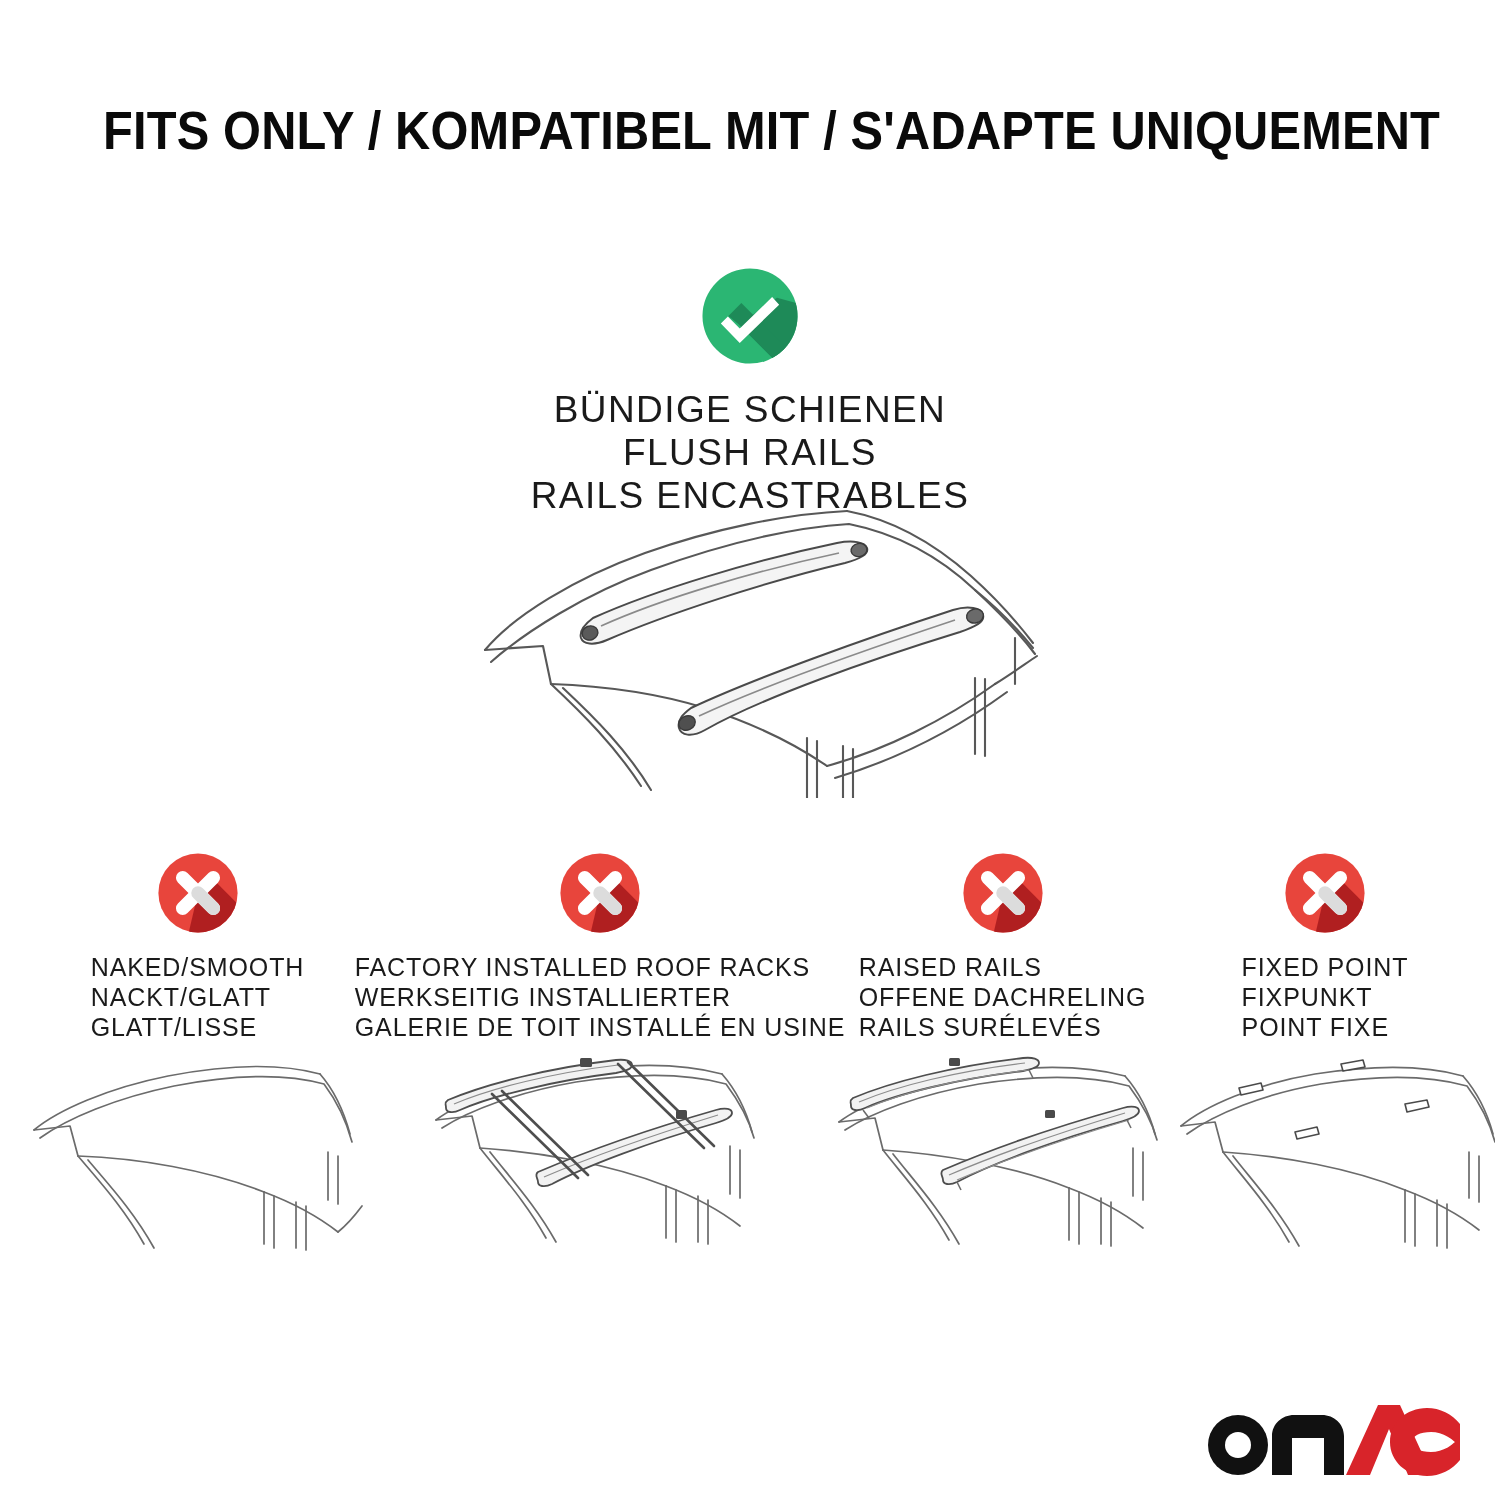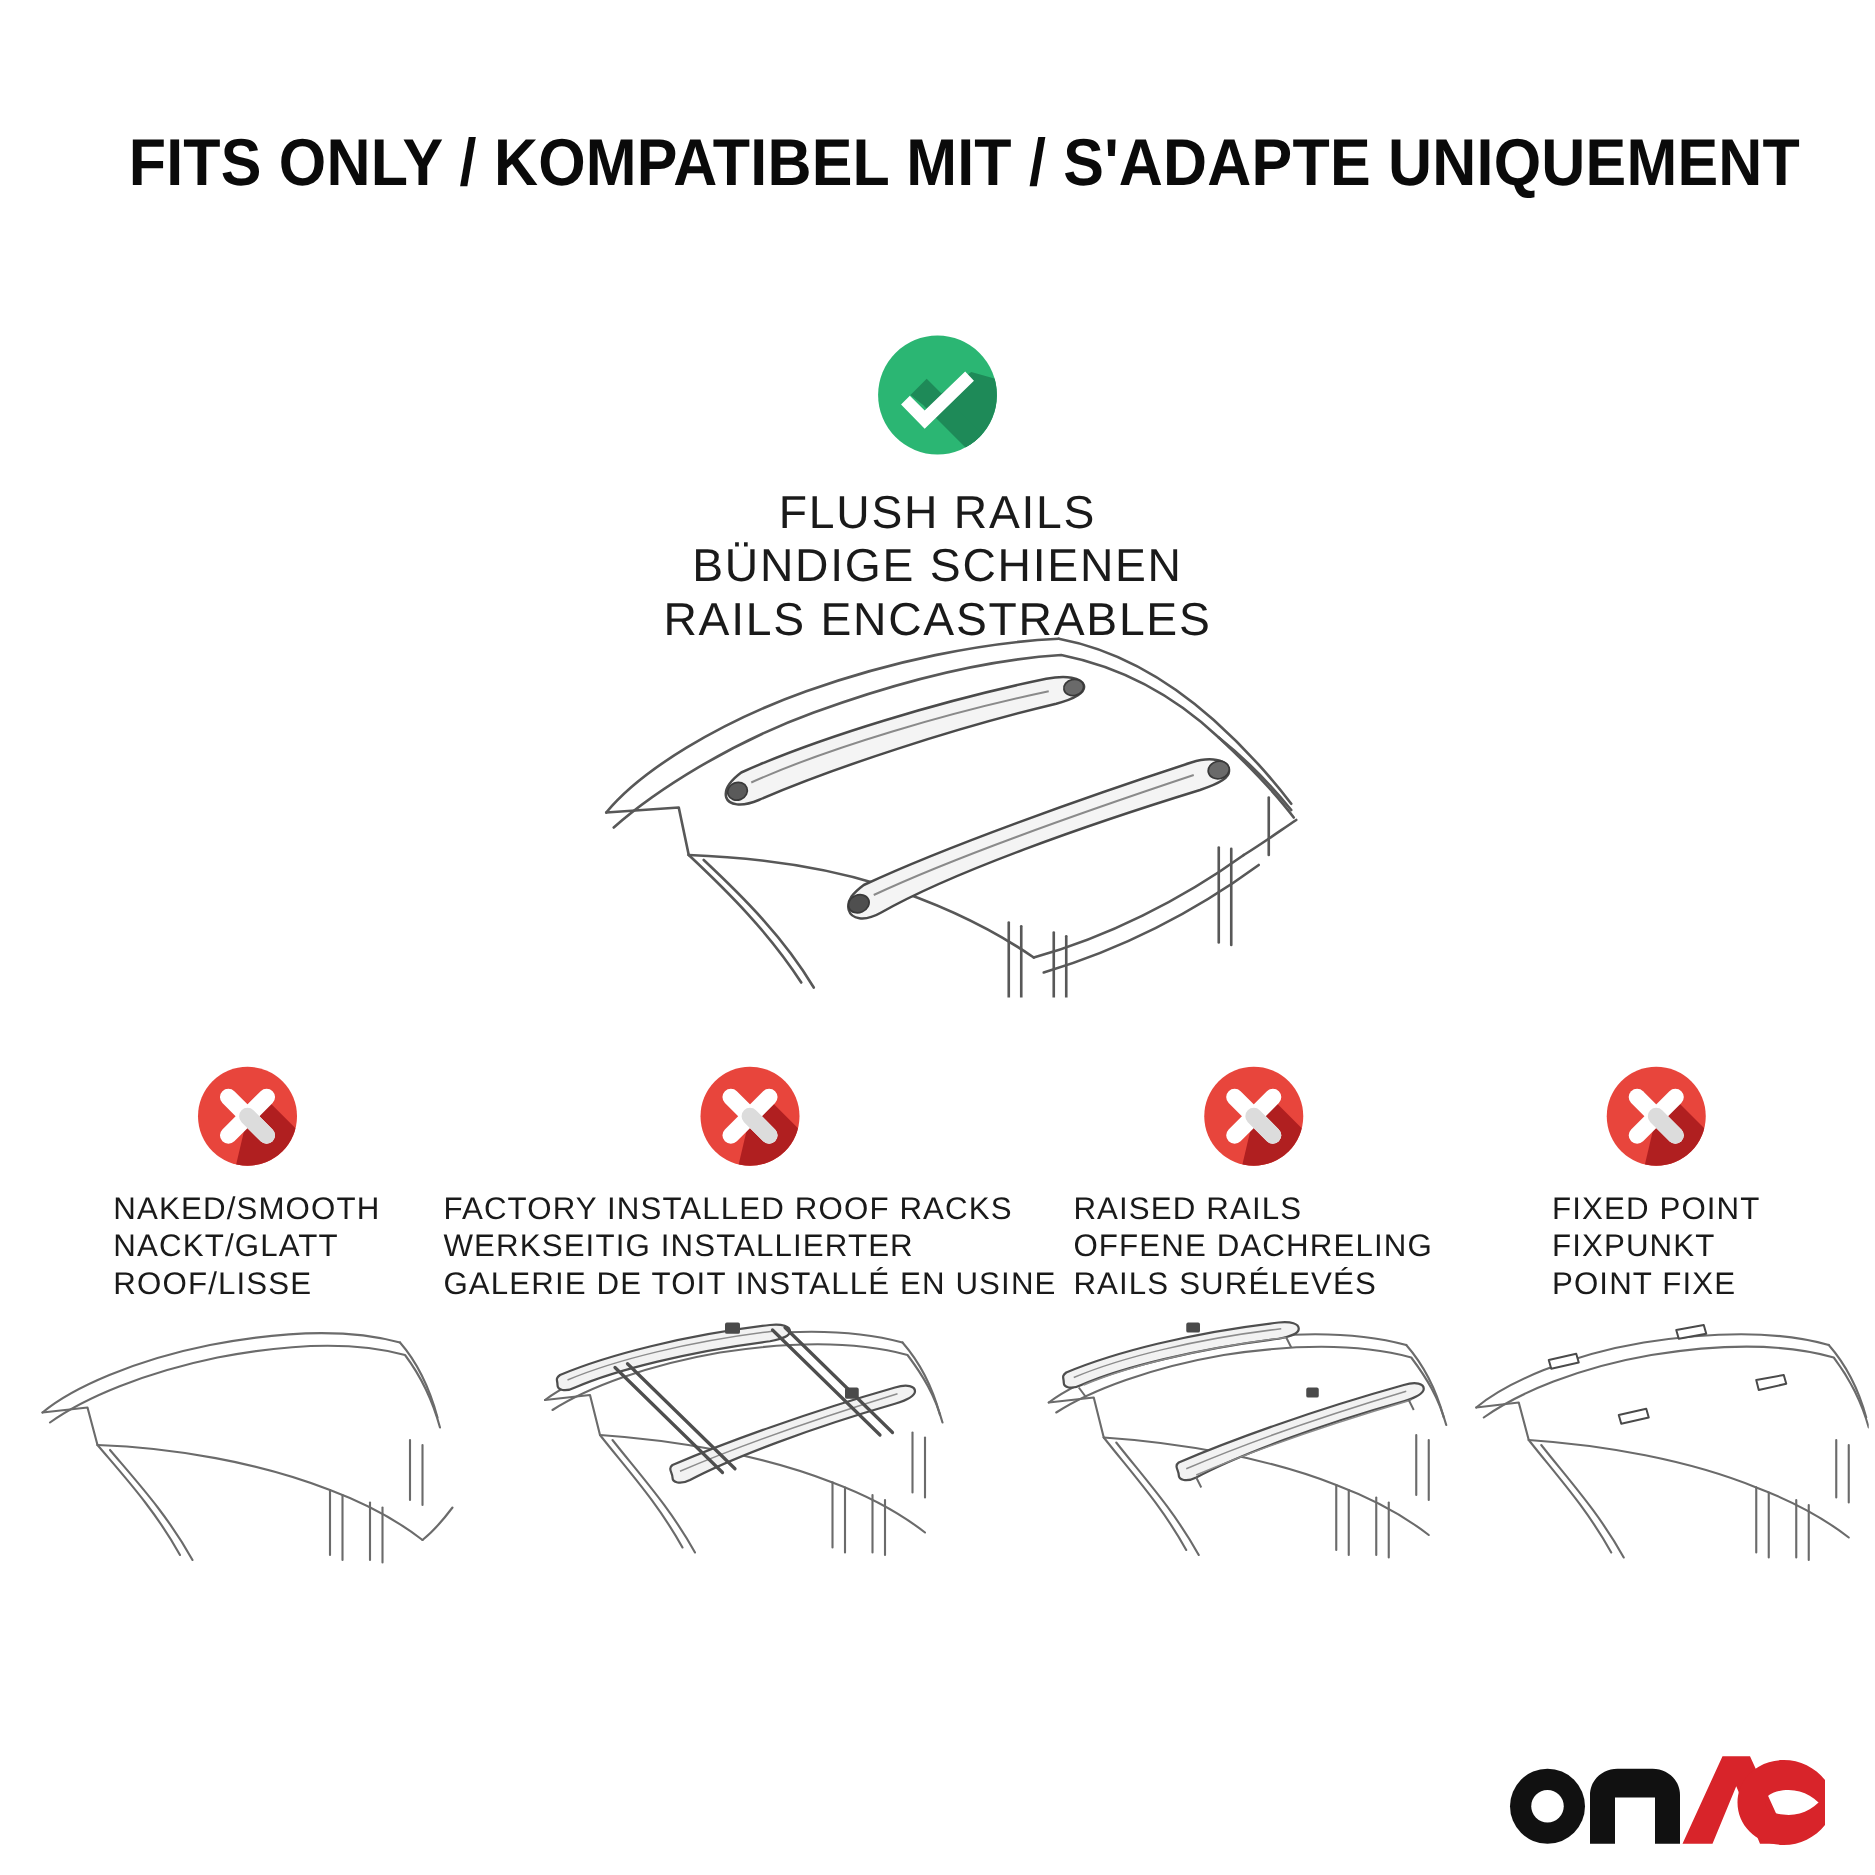--- a/index.html
+++ b/index.html
@@ -145,22 +145,22 @@
 
     <g clip-path="url(#clipOk)">
       <path d="M40 58 L52 70 L100 118 L100 40 L75 33 Z" fill="#1e8a58"></path>
       <path d="M30 50 L42 38 L100 96 L100 118 L40 58 Z" fill="#1e8a58"></path>
     </g>
 
     <path d="M29.5 50.5 L40.5 61.5 L70.5 32.5 L77 39.5 L40.5 75 L23 57 Z" fill="#ffffff"></path>
   </svg>
 
   <div class="hero-labels">
+    <div class="hero-line">BÜNDIGE SCHIENEN</div>
     <div class="hero-line">FLUSH RAILS</div>
-    <div class="hero-line">BÜNDIGE SCHIENEN</div>
     <div class="hero-line">RAILS ENCASTRABLES</div>
   </div>
 </div>
 
 <div class="hero-illu">
   <svg viewBox="0 0 590 300" width="590" height="300">
     <g fill="none" stroke="#585858" stroke-width="2.1" stroke-linecap="round" stroke-linejoin="round">
 
       <path d="M30 152 C58 118 120 80 190 55 C258 31 330 16 392 13"></path>
       <path d="M392 13 C440 22 480 46 516 78 C545 104 565 128 578 145"></path>
@@ -220,21 +220,21 @@
       </g>
       <g stroke="#ffffff" stroke-width="15" stroke-linecap="round">
         <line x1="33" y1="33" x2="67" y2="67"></line>
         <line x1="67" y1="33" x2="33" y2="67"></line>
       </g>
       <line x1="50" y1="50" x2="67" y2="67" stroke="#dcdcdc" stroke-width="15" stroke-linecap="round"></line>
     </svg>
     <div class="col-labels">
       <div class="col-line">NAKED/SMOOTH</div>
       <div class="col-line">NACKT/GLATT</div>
-      <div class="col-line">ROOF/LISSE</div>
+      <div class="col-line">GLATT/LISSE</div>
     </div>
     <div class="col-illu">
       <svg viewBox="0 0 340 215" width="340" height="215">
         <g fill="none" stroke="#6b6b6b" stroke-width="1.7" stroke-linecap="round" stroke-linejoin="round">
           <path d="M6 78 C30 58 80 36 140 24 C192 14 248 10 292 22"></path>
           <path d="M292 22 C306 38 316 60 322 82"></path>
           <path d="M6 78 L42 74 L50 104"></path>
           <path d="M50 104 C110 106 180 118 236 140"></path>
           <path d="M236 140 C268 152 292 166 310 180"></path>
           <path d="M12 86 C40 66 88 46 146 34 C198 24 252 20 296 32 C308 48 318 68 324 90"></path>

